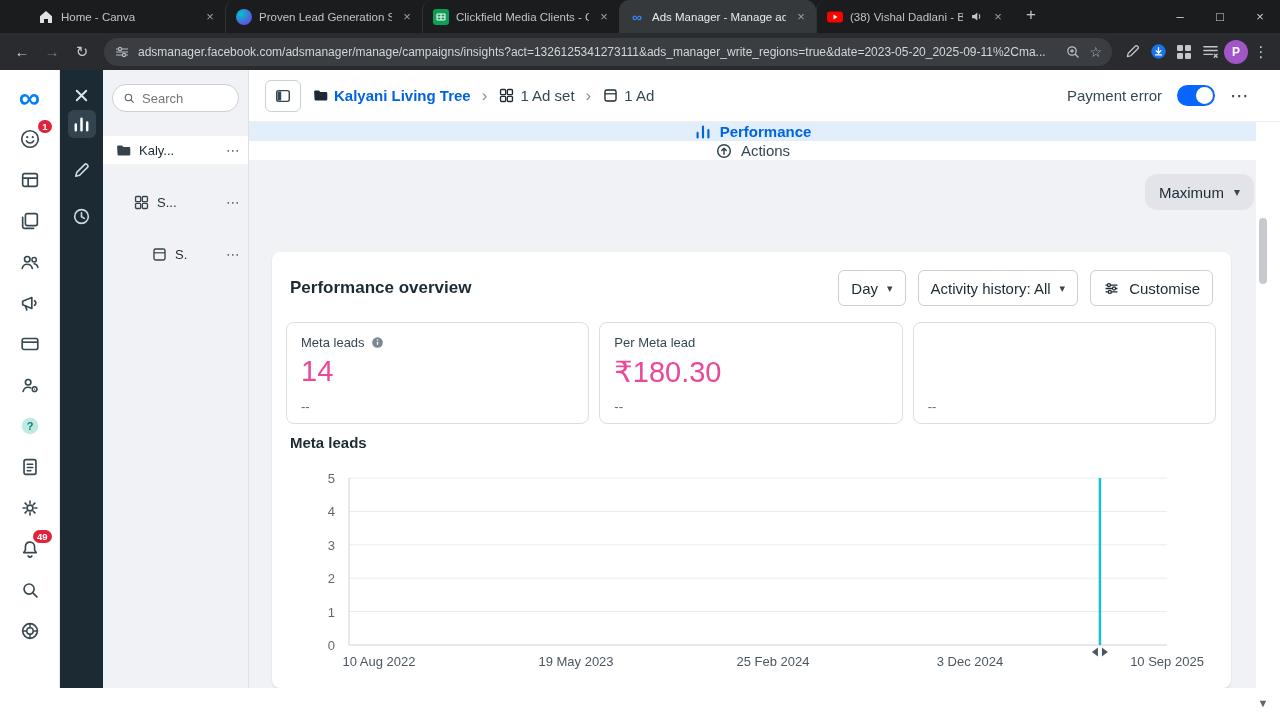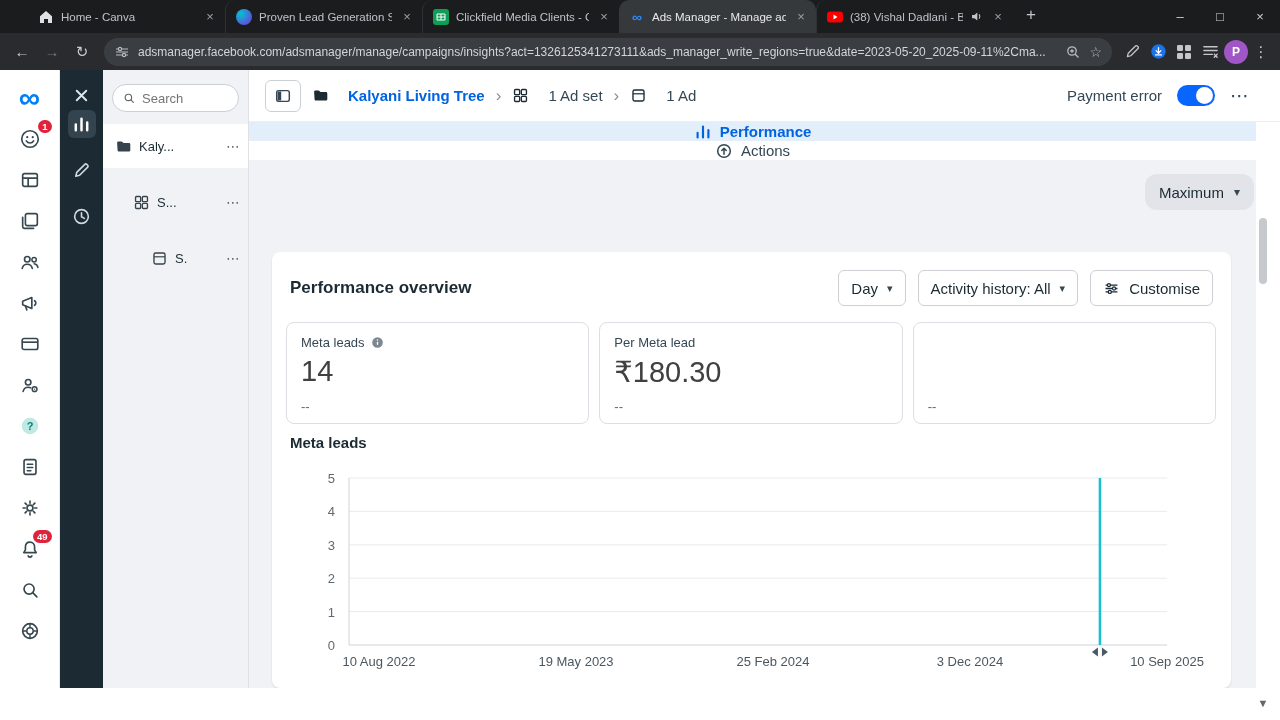--- a/index.html
+++ b/index.html
@@ -69,38 +69,38 @@
   .dkitem.sel{background:#33444e;color:#fff;}
 
   
   #tree{position:absolute;left:103px;top:0;width:146px;height:618px;background:#f0f2f5;
     border-right:1px solid #dfe1e5;}
   #treeSearch{margin:14px 9px 0 9px;height:28px;background:#fff;border:1px solid #ccd0d5;
     border-radius:14px;display:flex;align-items:center;gap:6px;padding:0 9px;}
   #treeSearch svg{width:14px;height:14px;color:#606770;flex:none;}
   #treeSearch input{border:0;outline:0;background:transparent;width:100%;font-size:13px;
     color:#1c2b33;font-family:inherit;}
-  .trow{height:44px;margin-top:12px;display:flex;align-items:center;gap:7px;font-size:13px;
+  .trow{height:28px;margin-top:24px;display:flex;align-items:center;gap:7px;font-size:13px;
     color:#1c2b33;padding-right:8px;}
   .trow:first-of-type{margin-top:29px;}
   .trow svg{width:17px;height:17px;flex:none;color:#36434c;}
   .trow .tkebab{margin-left:auto;color:#606770;font-size:14px;}
   .trow.selected{background:#fff;}
   .ind1{padding-left:12px;}
   .ind2{padding-left:30px;}
   .ind3{padding-left:48px;}
 
   
   #main{position:absolute;left:249px;top:0;width:1031px;height:618px;background:#fff;}
   #mhead{height:52px;display:flex;align-items:center;gap:11px;padding:0 30px 0 16px;
     border-bottom:1px solid #eceef1;}
   #toggleBtn{width:36px;height:32px;border:1px solid #ccd0d5;border-radius:6px;display:flex;
     align-items:center;justify-content:center;color:#344854;}
   #toggleBtn svg{width:18px;height:18px;}
-  .crumb{display:flex;align-items:center;gap:19px;font-size:15px;color:#344854;}
+  .crumb{display:flex;align-items:center;gap:5px;font-size:15px;color:#344854;}
   .crumb svg{width:17px;height:17px;color:#1c2b33;}
   .crumb.link{color:#0064e0;font-weight:600;}
   .crumb.link svg{color:#1c2b33;}
   .csep{color:#8a8d91;font-size:17px;}
   #payment{margin-left:auto;display:flex;align-items:center;gap:15px;font-size:15px;color:#344854;}
   .switch{width:38px;height:21px;background:#0866ff;border-radius:11px;position:relative;flex:none;}
   .switch::after{content:"";position:absolute;right:2px;top:2px;width:17px;height:17px;
     background:#fff;border-radius:50%;}
   #mheadKebab{color:#344854;font-size:19px;letter-spacing:1px;}
 
@@ -122,21 +122,21 @@
   #cardCtrls{margin-left:auto;display:flex;gap:12px;}
   .wbtn{height:36px;border:1px solid #ccd0d5;border-radius:6px;background:#fff;display:flex;
     align-items:center;gap:9px;padding:0 12px;font-size:15px;color:#1c2b33;}
   .wbtn .chev{font-size:11px;color:#344854;}
   .wbtn svg{width:17px;height:17px;color:#1c2b33;}
 
   #metrics{position:absolute;left:14px;right:15px;top:70px;height:102px;display:flex;gap:10px;}
   .metric{flex:1;border:1px solid #dcdee3;border-radius:8px;padding:12px 14px;position:relative;}
   .metric .mlabel{display:flex;align-items:center;gap:6px;font-size:13px;color:#344854;}
   .metric .mlabel svg{width:13px;height:13px;}
-  .metric .mvalue{margin-top:5px;font-size:29px;color:#404040;}
+  .metric .mvalue{margin-top:5px;font-size:29px;color:#ec4899;}
   .metric .msub{position:absolute;left:14px;bottom:9px;font-size:13px;color:#606770;}
 
   #chartHeading{position:absolute;left:18px;top:182px;font-size:15px;font-weight:700;color:#1c2b33;}
   #chartWrap{position:absolute;left:20px;top:215px;width:915px;height:212px;}
   #chartSvg{width:915px;height:212px;display:block;}
   #chartSvg text{font-family:"Liberation Sans","DejaVu Sans",sans-serif;}
 
   
   #bottomStrip{position:absolute;left:0;top:688px;width:1280px;height:32px;background:#fff;}
   #sbThumb{position:absolute;left:1259px;top:218px;width:8px;height:66px;background:#c6c9cd;

